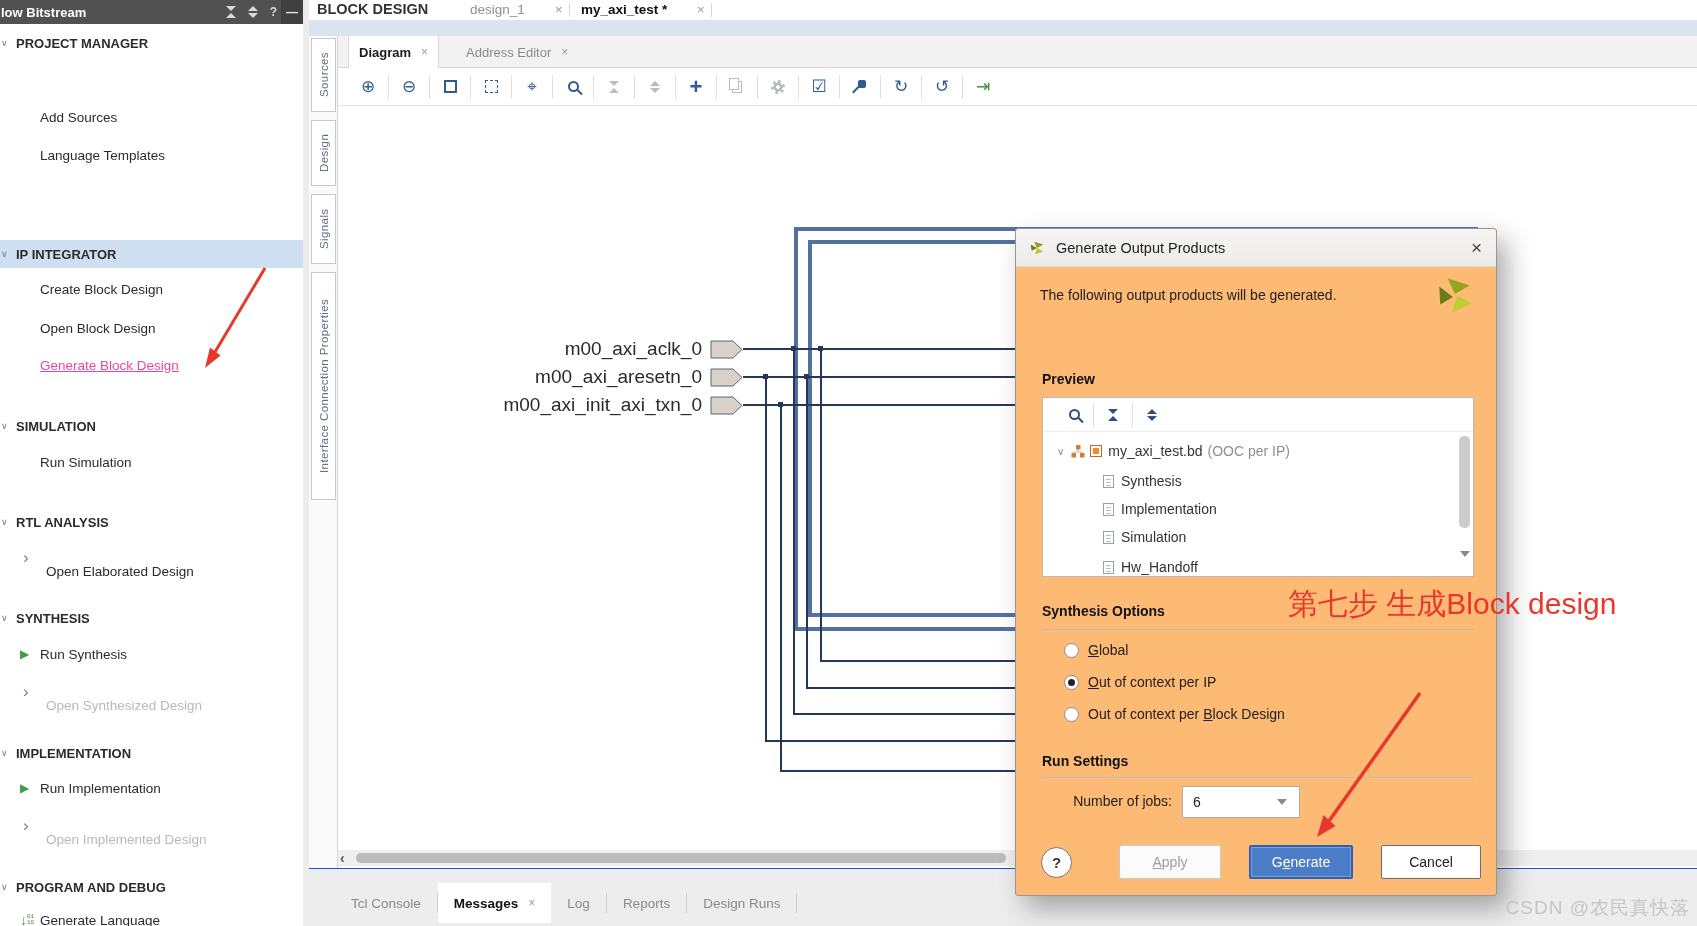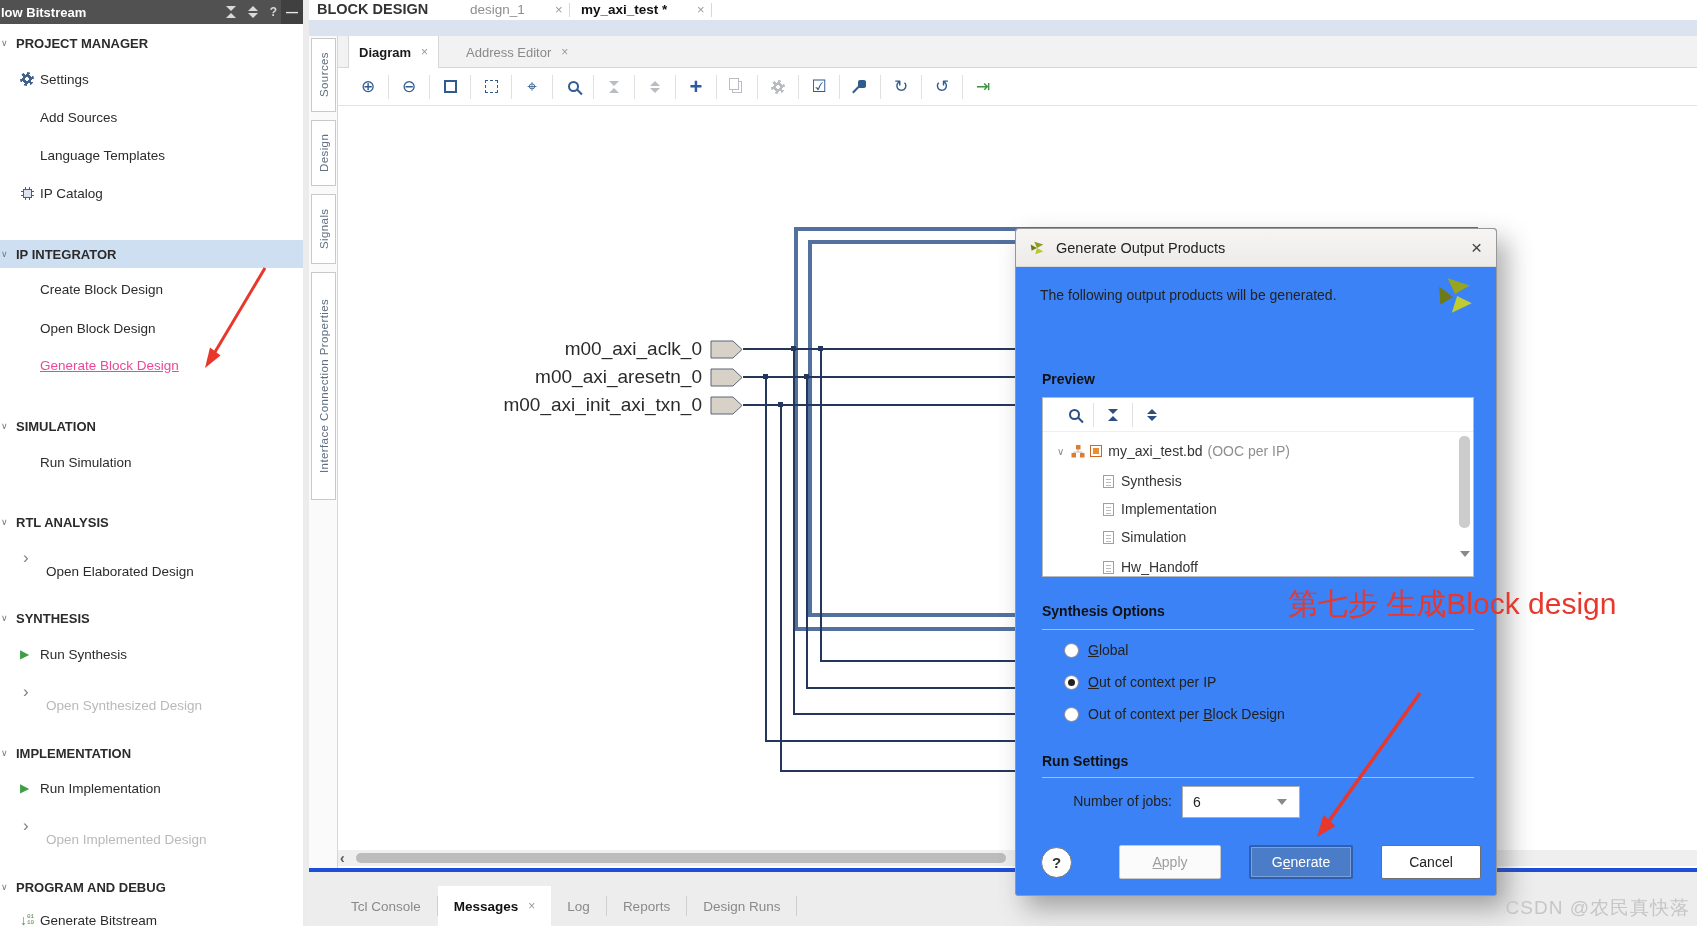--- a/index.html
+++ b/index.html
@@ -92,28 +92,28 @@
   .dot { position:absolute; width:5px; height:5px; background:#24365a; }
   .port-label { position:absolute; width:330px; text-align:right; font-size:19px; color:#2b2b2b; }
   .port-shape { position:absolute; }
 
   
   .hscroll { position:absolute; left:0; top:744px; width:1359px; height:16px; background:#efefef; }
   .hscroll .larr { position:absolute; left:2px; top:0px; color:#555; font-size:14px; font-weight:bold; }
   .hthumb { position:absolute; left:18px; top:3px; width:650px; height:10px; background:#bcbcbc; border-radius:5px; }
 
   
-  .bottom-panel { position:absolute; left:0; top:868px; width:1388px; height:58px; background:#ededed; border-top:4px solid #1d4ed8; }
+  .bottom-panel { position:absolute; left:0; top:868px; width:1388px; height:58px; background:#ededed; border-top:1px solid #1d4ed8; }
   .btabs { position:absolute; left:26px; top:12px; height:44px; display:flex; align-items:center; }
   .btab { padding:0 16px; font-size:13.5px; color:#8a8a8a; height:40px; display:flex; align-items:center; gap:10px; }
   .btab.active { background:#fff; color:#111; font-weight:bold; }
   .bsep { width:1px; height:20px; background:#cfcfcf; }
 
   
-  .dialog { position:absolute; left:1015px; top:228px; width:482px; height:668px; background:#3b82f6;
+  .dialog { position:absolute; left:1015px; top:228px; width:482px; height:668px; background:#fdba74;
             border:1px solid #979797; border-radius:3px; z-index:40;
             box-shadow:10px 12px 26px rgba(70,70,70,.45); font-size:14px; }
   .dlg-title { position:absolute; left:0; top:0; width:100%; height:38px; border-radius:3px 3px 0 0;
                background:linear-gradient(#f6f5f3,#edebe8); border-bottom:1px solid #d8d8d8;
                display:flex; align-items:center; }
   .dlg-title .ttl { margin-left:10px; font-size:14.5px; color:#222; }
   .dlg-ico { margin-left:12px; display:inline-flex; }
   .dlg-close { margin-left:auto; margin-right:14px; font-size:19px; color:#444; }
   .dlg-msg { position:absolute; left:24px; top:58px; font-size:14px; color:#222; }
   .xlogo { position:absolute; right:20px; top:46px; }
@@ -176,38 +176,25 @@
       </span>
       <span class="fn-min">—</span>
     </div>
 
     <div class="selband"></div>
 
     <div class="fn-sec" style="top:32px">
         <span class="chev">∨</span>
         <span class="sec-label">PROJECT MANAGER</span>
       </div>
-    <div class="fitem" style="top:68px">
-        <span class="iico gear-css"></span>
-        <span class="txt">Settings</span>
-      </div>
     <div class="fitem" style="top:106px">
         <span class="txt">Add Sources</span>
       </div>
     <div class="fitem" style="top:144px">
         <span class="txt">Language Templates</span>
-      </div>
-    <div class="fitem" style="top:182px">
-      <span class="iico">
-        <svg width="15" height="15" viewBox="0 0 15 15">
-            <rect x="3.5" y="3.5" width="8" height="8" fill="#dbe4ee" stroke="#41618c"></rect>
-            <path d="M1 5.5h2M1 9.5h2M12 5.5h2M12 9.5h2M5.5 1v2M9.5 1v2M5.5 12v2M9.5 12v2" stroke="#41618c" stroke-width="1"></path>
-          </svg>
-      </span>
-        <span class="txt">IP Catalog</span>
       </div>
 
     <div class="fn-sec" style="top:243px">
         <span class="chev">∨</span>
         <span class="sec-label">IP INTEGRATOR</span>
       </div>
     <div class="fitem" style="top:278px">
         <span class="txt">Create Block Design</span>
       </div>
     <div class="fitem" style="top:317px">
@@ -262,21 +249,21 @@
 
     <div class="fn-sec" style="top:876px">
         <span class="chev">∨</span>
         <span class="sec-label">PROGRAM AND DEBUG</span>
       </div>
     <div class="fitem" style="top:909px">
       <span class="iico bits-icon">
           <span class="arr">↓</span>
           <span class="bits"><span>01</span><br><span>10</span></span>
         </span>
-      <span class="txt">Generate Bitstream</span>
+      <span class="txt">Generate Language</span>
       </div>
   </aside>
 
   <div class="vsplit"></div>
 
   <div class="main">
     <div class="doc-header">
       <span class="bd-title">BLOCK DESIGN</span>
       <span class="doc-tab" style="left:161px">design_1</span>
       <span class="doc-x" style="left:246px">×</span>

